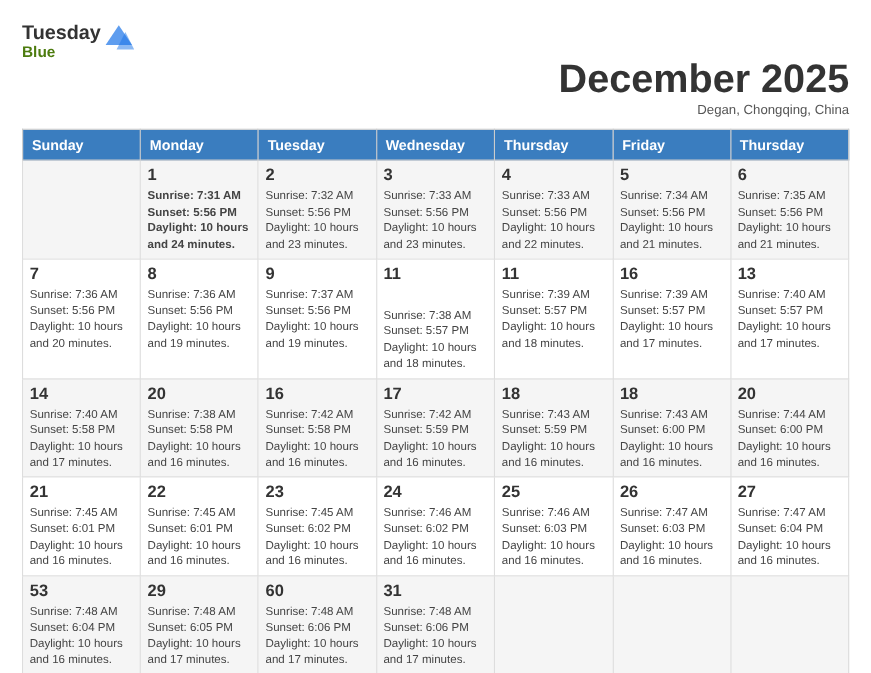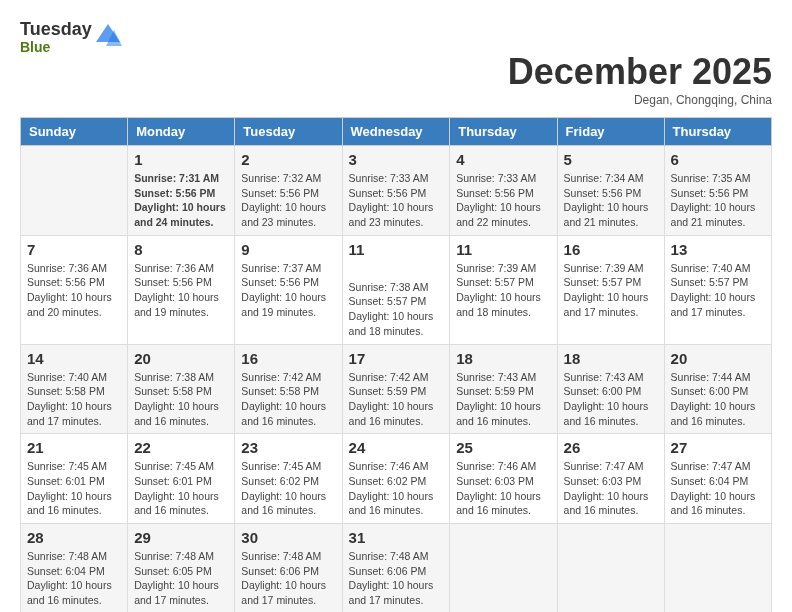--- a/index.html
+++ b/index.html
@@ -328,35 +328,35 @@
         <td>
           <span class="day-number">27</span>
           <div class="day-info" style="white-space: pre-line;">Sunrise: 7:47 AM
 Sunset: 6:04 PM
 Daylight: 10 hours
 and 16 minutes.</div>
         </td>
       </tr>
       <tr>
         <td>
-          <span class="day-number">28</span>
+          <span class="day-number">53</span>
           <div class="day-info" style="white-space: pre-line;">Sunrise: 7:48 AM
 Sunset: 6:04 PM
 Daylight: 10 hours
 and 16 minutes.</div>
         </td>
         <td>
           <span class="day-number">29</span>
           <div class="day-info" style="white-space: pre-line;">Sunrise: 7:48 AM
 Sunset: 6:05 PM
 Daylight: 10 hours
 and 17 minutes.</div>
         </td>
         <td>
-          <span class="day-number">30</span>
+          <span class="day-number">60</span>
           <div class="day-info" style="white-space: pre-line;">Sunrise: 7:48 AM
 Sunset: 6:06 PM
 Daylight: 10 hours
 and 17 minutes.</div>
         </td>
         <td>
           <span class="day-number">31</span>
           <div class="day-info" style="white-space: pre-line;">Sunrise: 7:48 AM
 Sunset: 6:06 PM
 Daylight: 10 hours

